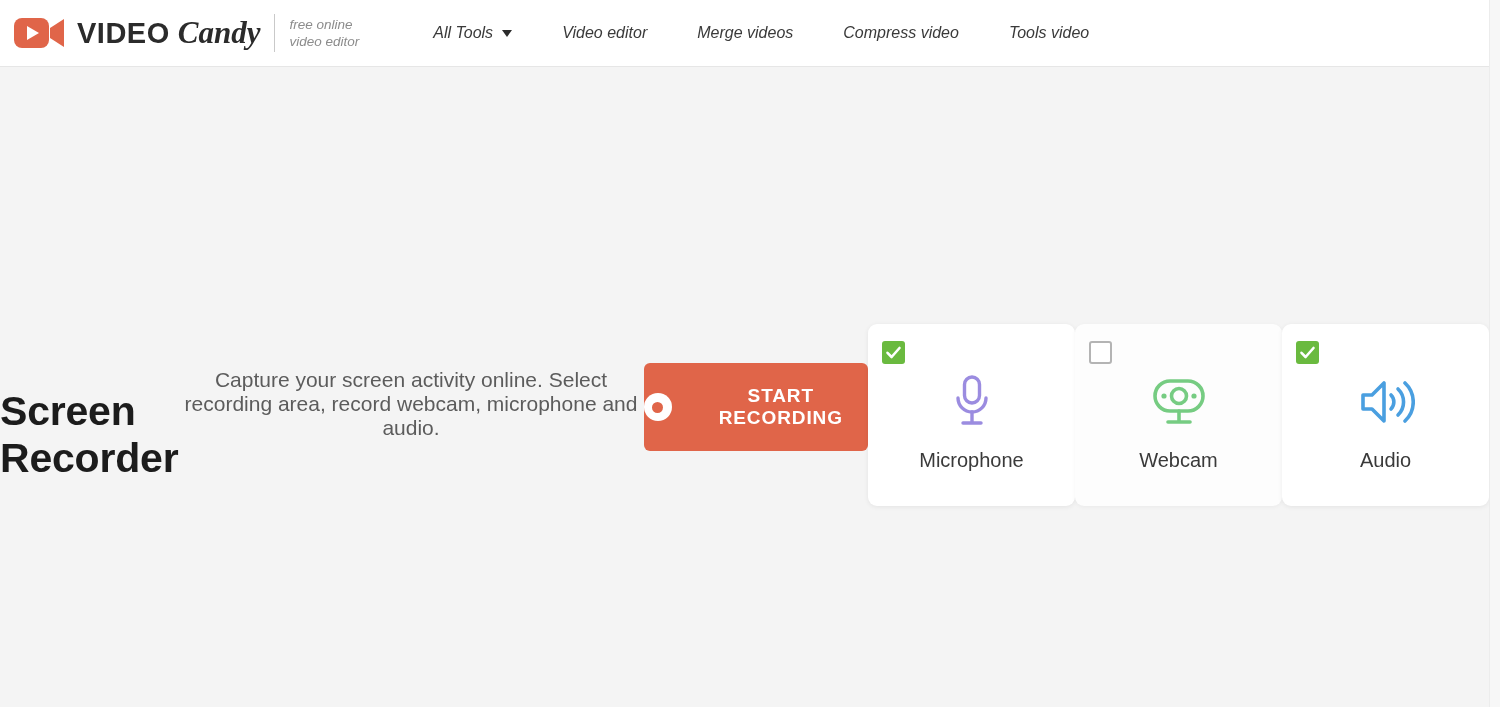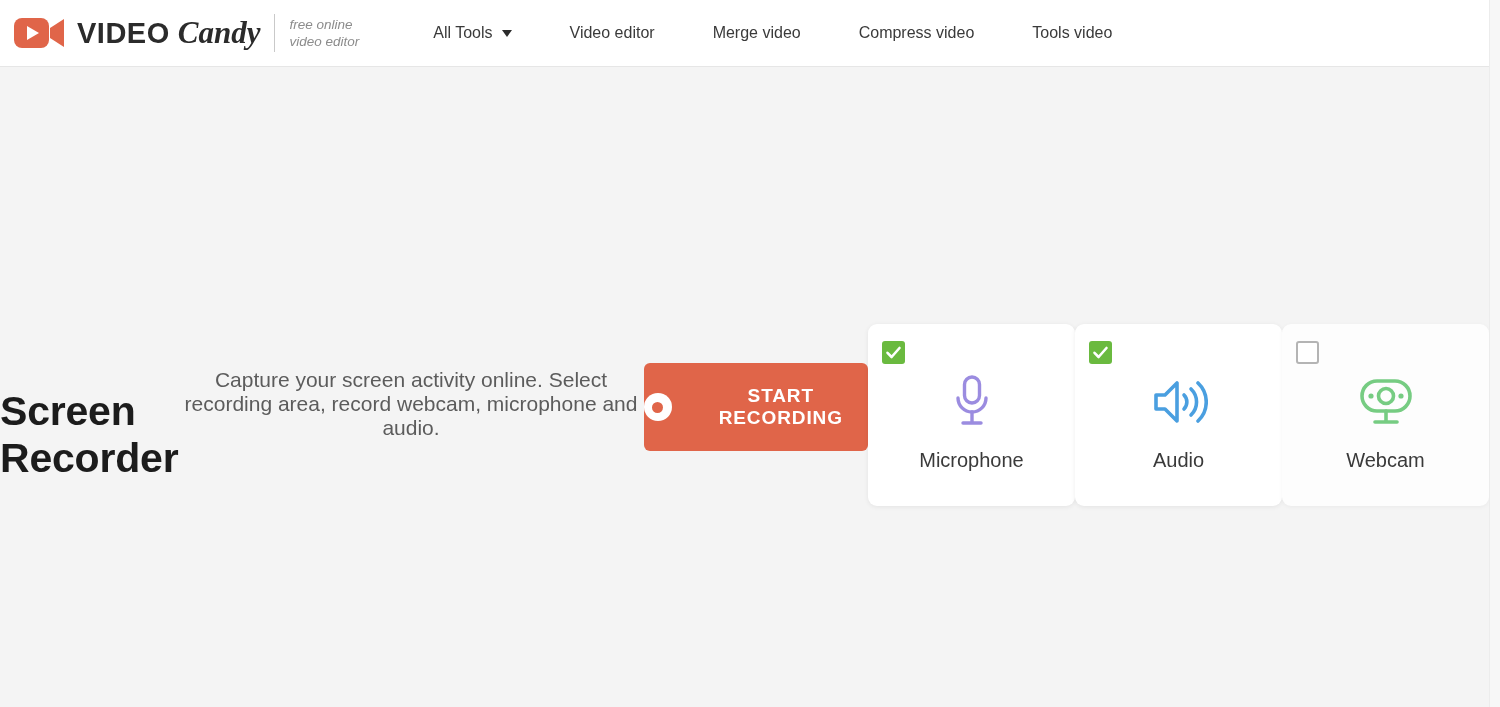--- a/index.html
+++ b/index.html
@@ -73,21 +73,22 @@
     font-size: 13.5px;
     line-height: 17px;
     color: #8c8c8c;
     white-space: nowrap;
   }
 
   #main-nav {
     display: flex;
     align-items: center;
     margin-left: 51px;
-    gap: 12px;
+    gap: 4px;
+    font-style: italic;
   }
 
   .nav-item {
     font-size: 16px;
     color: #3a3a3a;
     padding: 8px 23px;
     white-space: nowrap;
     cursor: pointer;
     display: flex;
     align-items: center;
@@ -273,21 +274,21 @@
 
   <nav id="main-nav">
     <div class="nav-item">
       <span>All Tools</span>
       <span class="caret"></span>
     </div>
     <div class="nav-item">
       <span>Video editor</span>
     </div>
     <div class="nav-item">
-      <span>Merge video</span>
+      <span>Merge videos</span>
     </div>
     <div class="nav-item">
       <span>Compress video</span>
     </div>
     <div class="nav-item">
       <span>Tools video</span>
     </div>
   </nav>
 </div>
 
@@ -312,52 +313,52 @@
       </div>
       <div class="option-icon">
         <svg width="50" height="58" viewBox="0 0 50 58">
           <rect x="17.5" y="4" width="15" height="26" rx="7.5" fill="none" stroke="#9b8ce0" stroke-width="3.4"></rect>
           <path d="M11 25 a14 14 0 0 0 28 0" fill="none" stroke="#9b8ce0" stroke-width="3.4" stroke-linecap="round"></path>
           <line x1="25" y1="39" x2="25" y2="49" stroke="#9b8ce0" stroke-width="3.4" stroke-linecap="round"></line>
           <line x1="16" y1="50" x2="34" y2="50" stroke="#9b8ce0" stroke-width="3.4" stroke-linecap="round"></line>
         </svg>
       </div>
       <div class="option-label">Microphone</div>
-    </div>
-
-    <div class="option-card">
-      <div class="option-checkbox checked">
-        <svg viewBox="0 0 23 23">
-            <path d="M5.5 11.8 L9.6 16 L17.5 7" stroke="#ffffff" stroke-width="2.6" fill="none" stroke-linecap="round" stroke-linejoin="round"></path>
-          </svg>
-      </div>
-      <div class="option-icon">
-        <svg width="58" height="52" viewBox="0 0 58 52">
-          <path d="M6 19 L15 19 L27 7 L27 45 L15 33 L6 33 Z" fill="none" stroke="#4a9fe0" stroke-width="3.6" stroke-linejoin="round"></path>
-          <path d="M34 19 a10 10 0 0 1 0 14" fill="none" stroke="#4a9fe0" stroke-width="3.6" stroke-linecap="round"></path>
-          <path d="M41 13 a18 18 0 0 1 0 26" fill="none" stroke="#4a9fe0" stroke-width="3.6" stroke-linecap="round"></path>
-          <path d="M48 7 a26 26 0 0 1 0 38" fill="none" stroke="#4a9fe0" stroke-width="3.6" stroke-linecap="round"></path>
-        </svg>
-      </div>
-      <div class="option-label">Audio</div>
     </div>
 
     <div class="option-card dim">
       <div class="option-checkbox unchecked"></div>
       <div class="option-icon">
         <svg width="60" height="54" viewBox="0 0 60 54">
           <rect x="6" y="6" width="48" height="30" rx="15" fill="none" stroke="#76cc82" stroke-width="3.6"></rect>
           <circle cx="30" cy="21" r="7.5" fill="none" stroke="#76cc82" stroke-width="3.6"></circle>
           <circle cx="15" cy="21" r="2.6" fill="#76cc82"></circle>
           <circle cx="45" cy="21" r="2.6" fill="#76cc82"></circle>
           <line x1="30" y1="36" x2="30" y2="46" stroke="#76cc82" stroke-width="3.6" stroke-linecap="round"></line>
           <line x1="19" y1="47" x2="41" y2="47" stroke="#76cc82" stroke-width="3.6" stroke-linecap="round"></line>
         </svg>
       </div>
       <div class="option-label">Webcam</div>
     </div>
 
+    <div class="option-card">
+      <div class="option-checkbox checked">
+        <svg viewBox="0 0 23 23">
+            <path d="M5.5 11.8 L9.6 16 L17.5 7" stroke="#ffffff" stroke-width="2.6" fill="none" stroke-linecap="round" stroke-linejoin="round"></path>
+          </svg>
+      </div>
+      <div class="option-icon">
+        <svg width="58" height="52" viewBox="0 0 58 52">
+          <path d="M6 19 L15 19 L27 7 L27 45 L15 33 L6 33 Z" fill="none" stroke="#4a9fe0" stroke-width="3.6" stroke-linejoin="round"></path>
+          <path d="M34 19 a10 10 0 0 1 0 14" fill="none" stroke="#4a9fe0" stroke-width="3.6" stroke-linecap="round"></path>
+          <path d="M41 13 a18 18 0 0 1 0 26" fill="none" stroke="#4a9fe0" stroke-width="3.6" stroke-linecap="round"></path>
+          <path d="M48 7 a26 26 0 0 1 0 38" fill="none" stroke="#4a9fe0" stroke-width="3.6" stroke-linecap="round"></path>
+        </svg>
+      </div>
+      <div class="option-label">Audio</div>
+    </div>
+
   </div>
 </div>
 
 <div id="scrollbar-gutter">
   <div id="scrollbar-thumb"></div>
 </div>
 
 </body></html>

